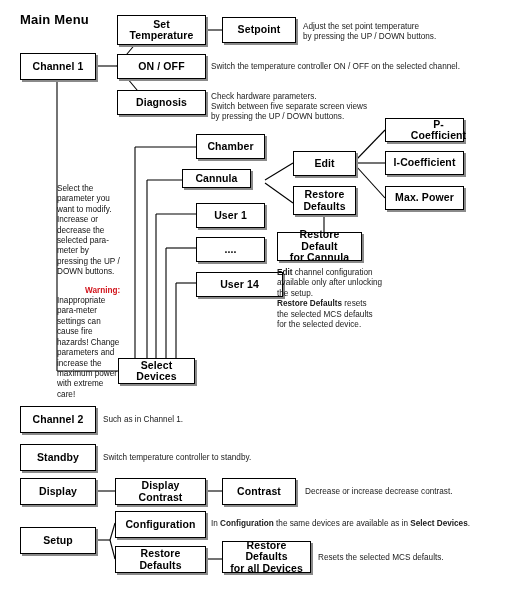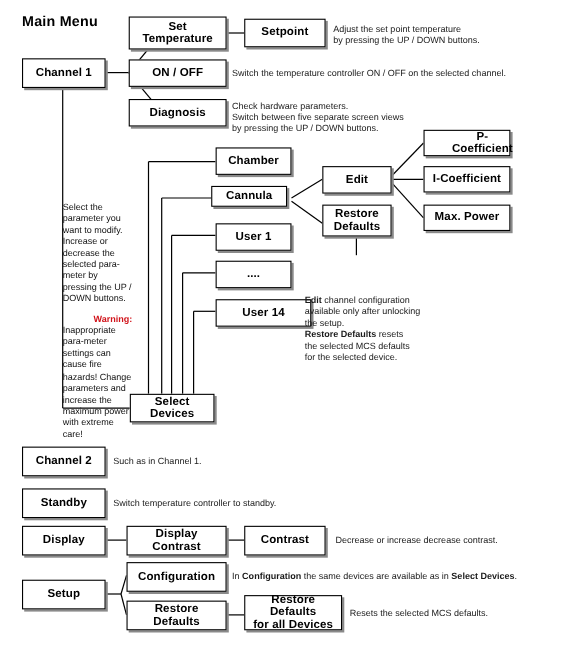--- a/index.html
+++ b/index.html
@@ -90,21 +90,21 @@
   <div class="box" style="left:117px;top:90px;width:89px;height:25px;">
       <span>Diagnosis</span>
     </div>
   <div class="note" style="left:211px;top:92px;white-space:pre-line">Check hardware parameters.
 Switch between five separate screen views
 by pressing the UP / DOWN buttons.</div>
 
   <div class="box" style="left:196px;top:134px;width:69px;height:25px;">
       <span>Chamber</span>
     </div>
-  <div class="box" style="left:192px;top:169px;width:69px;height:19px;text-align:center;">
+  <div class="box" style="left:182px;top:169px;width:69px;height:19px;text-align:center;">
       <span>Cannula</span>
     </div>
   <div class="box" style="left:196px;top:203px;width:69px;height:25px;">
       <span>User 1</span>
     </div>
   <div class="box" style="left:196px;top:237px;width:69px;height:25px;">
       <span>....</span>
     </div>
   <div class="box" style="left:196px;top:272px;width:87px;height:25px;">
       <span>User 14</span>
@@ -112,20 +112,24 @@
   <div class="box" style="left:118px;top:358px;width:77px;height:26px;">
       <span>Select Devices</span>
     </div>
 
   <div class="box" style="left:293px;top:151px;width:63px;height:25px;">
       <span>Edit</span>
     </div>
   <div class="box" style="left:293px;top:186px;width:63px;height:29px;">
       <span style="white-space:pre-line">Restore
 Defaults</span>
+    </div>
+  <div class="box" style="left:277px;top:232px;width:85px;height:29px;">
+      <span style="white-space:pre-line">Restore Default
+for Cannula</span>
     </div>
 
   <div class="box" style="left:385px;top:118px;width:79px;height:24px;padding-left:28px;">
       <span>P-Coefficient</span>
     </div>
   <div class="box" style="left:385px;top:151px;width:79px;height:24px;">
       <span>I-Coefficient</span>
     </div>
   <div class="box" style="left:385px;top:186px;width:79px;height:24px;">
       <span>Max. Power</span>

